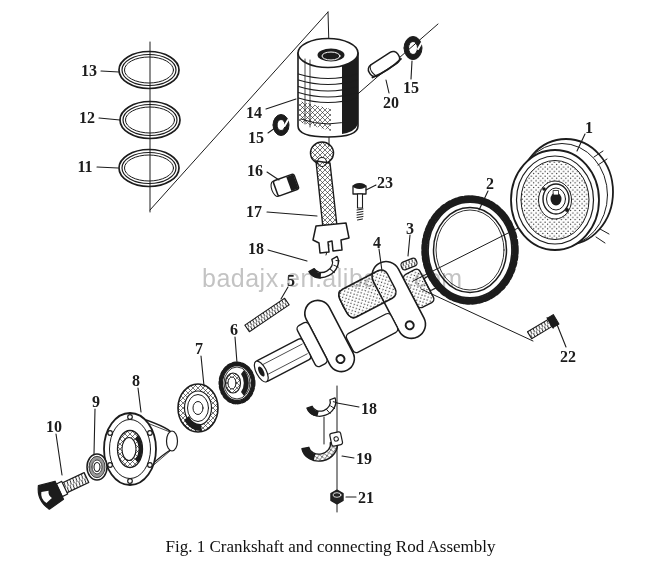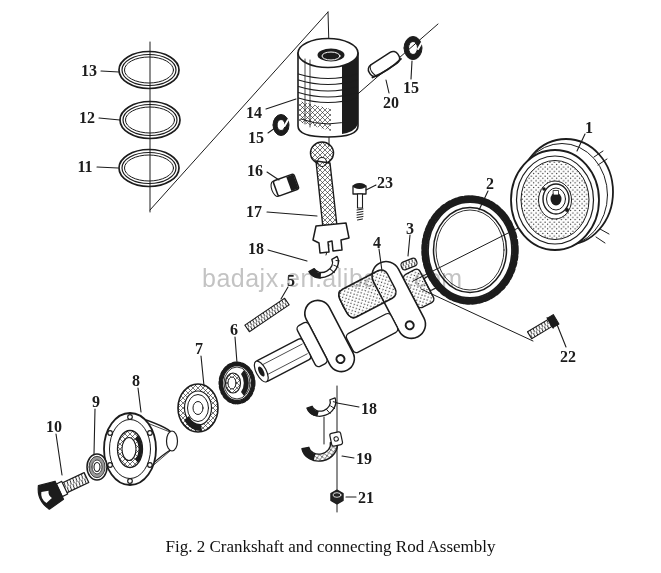--- a/index.html
+++ b/index.html
@@ -308,14 +308,14 @@
         <text x="391" y="107.5" text-anchor="middle" class="callout">20</text>
         <line x1="356" y1="497" x2="346" y2="497" stroke="var(--ink,#1c1c1c)" stroke-width="1.1"></line>
         <text x="366" y="502.5" text-anchor="middle" class="callout">21</text>
         <line x1="566" y1="347" x2="556" y2="322" stroke="var(--ink,#1c1c1c)" stroke-width="1.1"></line>
         <text x="568" y="361.5" text-anchor="middle" class="callout">22</text>
         <line x1="376" y1="185" x2="366" y2="190" stroke="var(--ink,#1c1c1c)" stroke-width="1.1"></line>
         <text x="385" y="187.5" text-anchor="middle" class="callout">23</text>
       </g>
   </svg>
 
-  <div id="caption">Fig. 2 Crankshaft and connecting Rod Assembly</div>
+  <div id="caption">Fig. 1 Crankshaft and connecting Rod Assembly</div>
 </div>
 
 </body></html>

